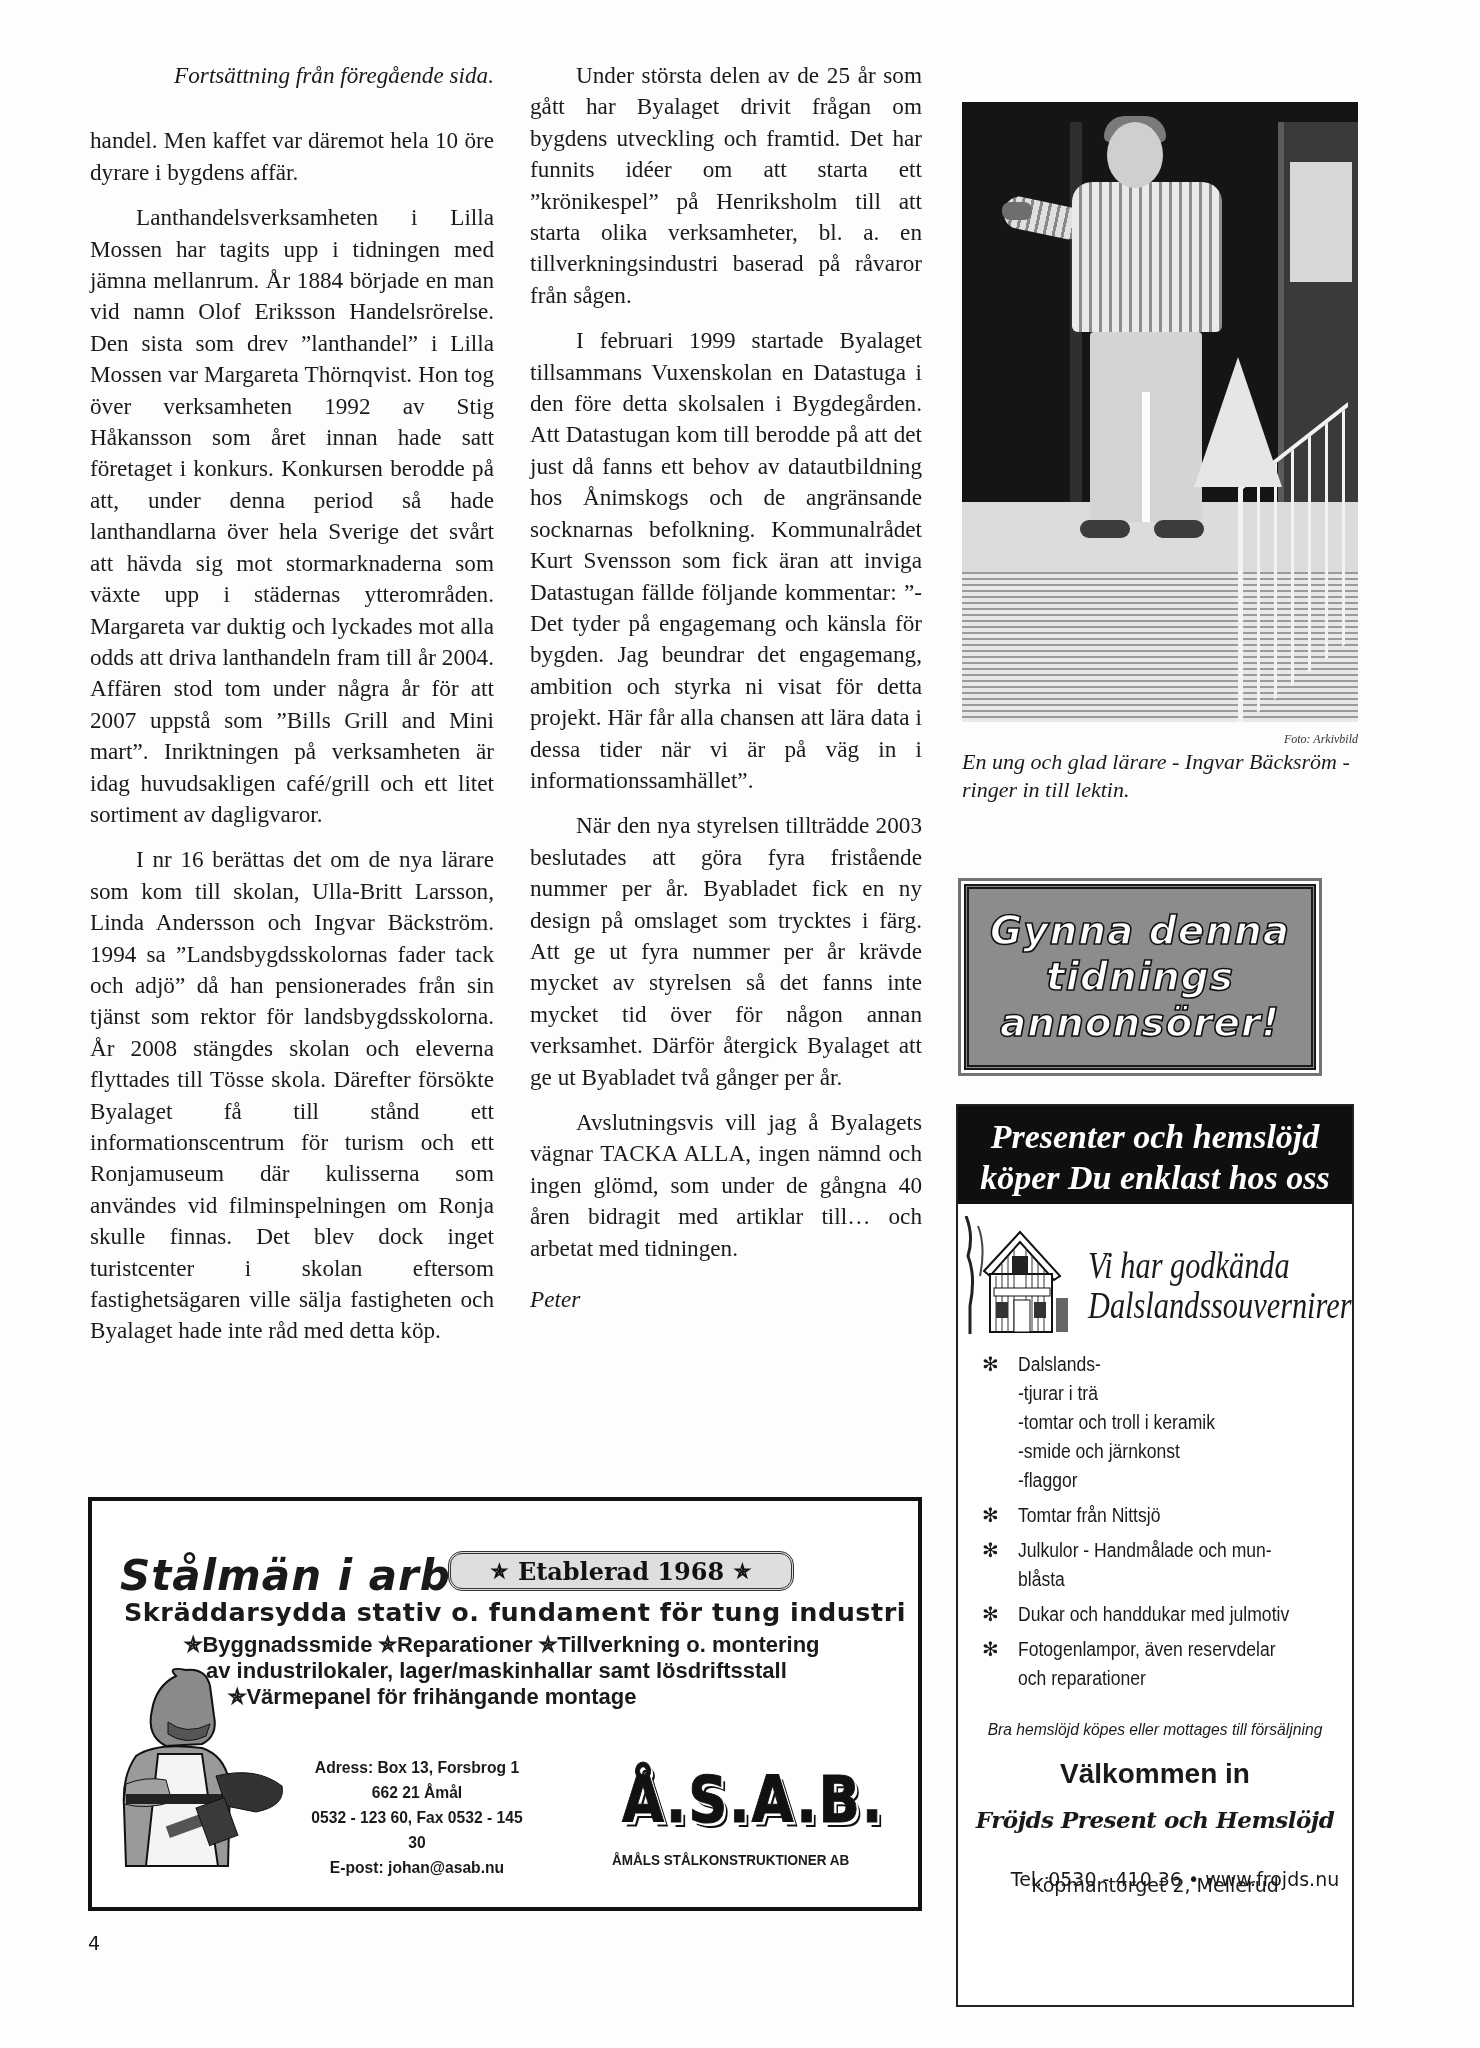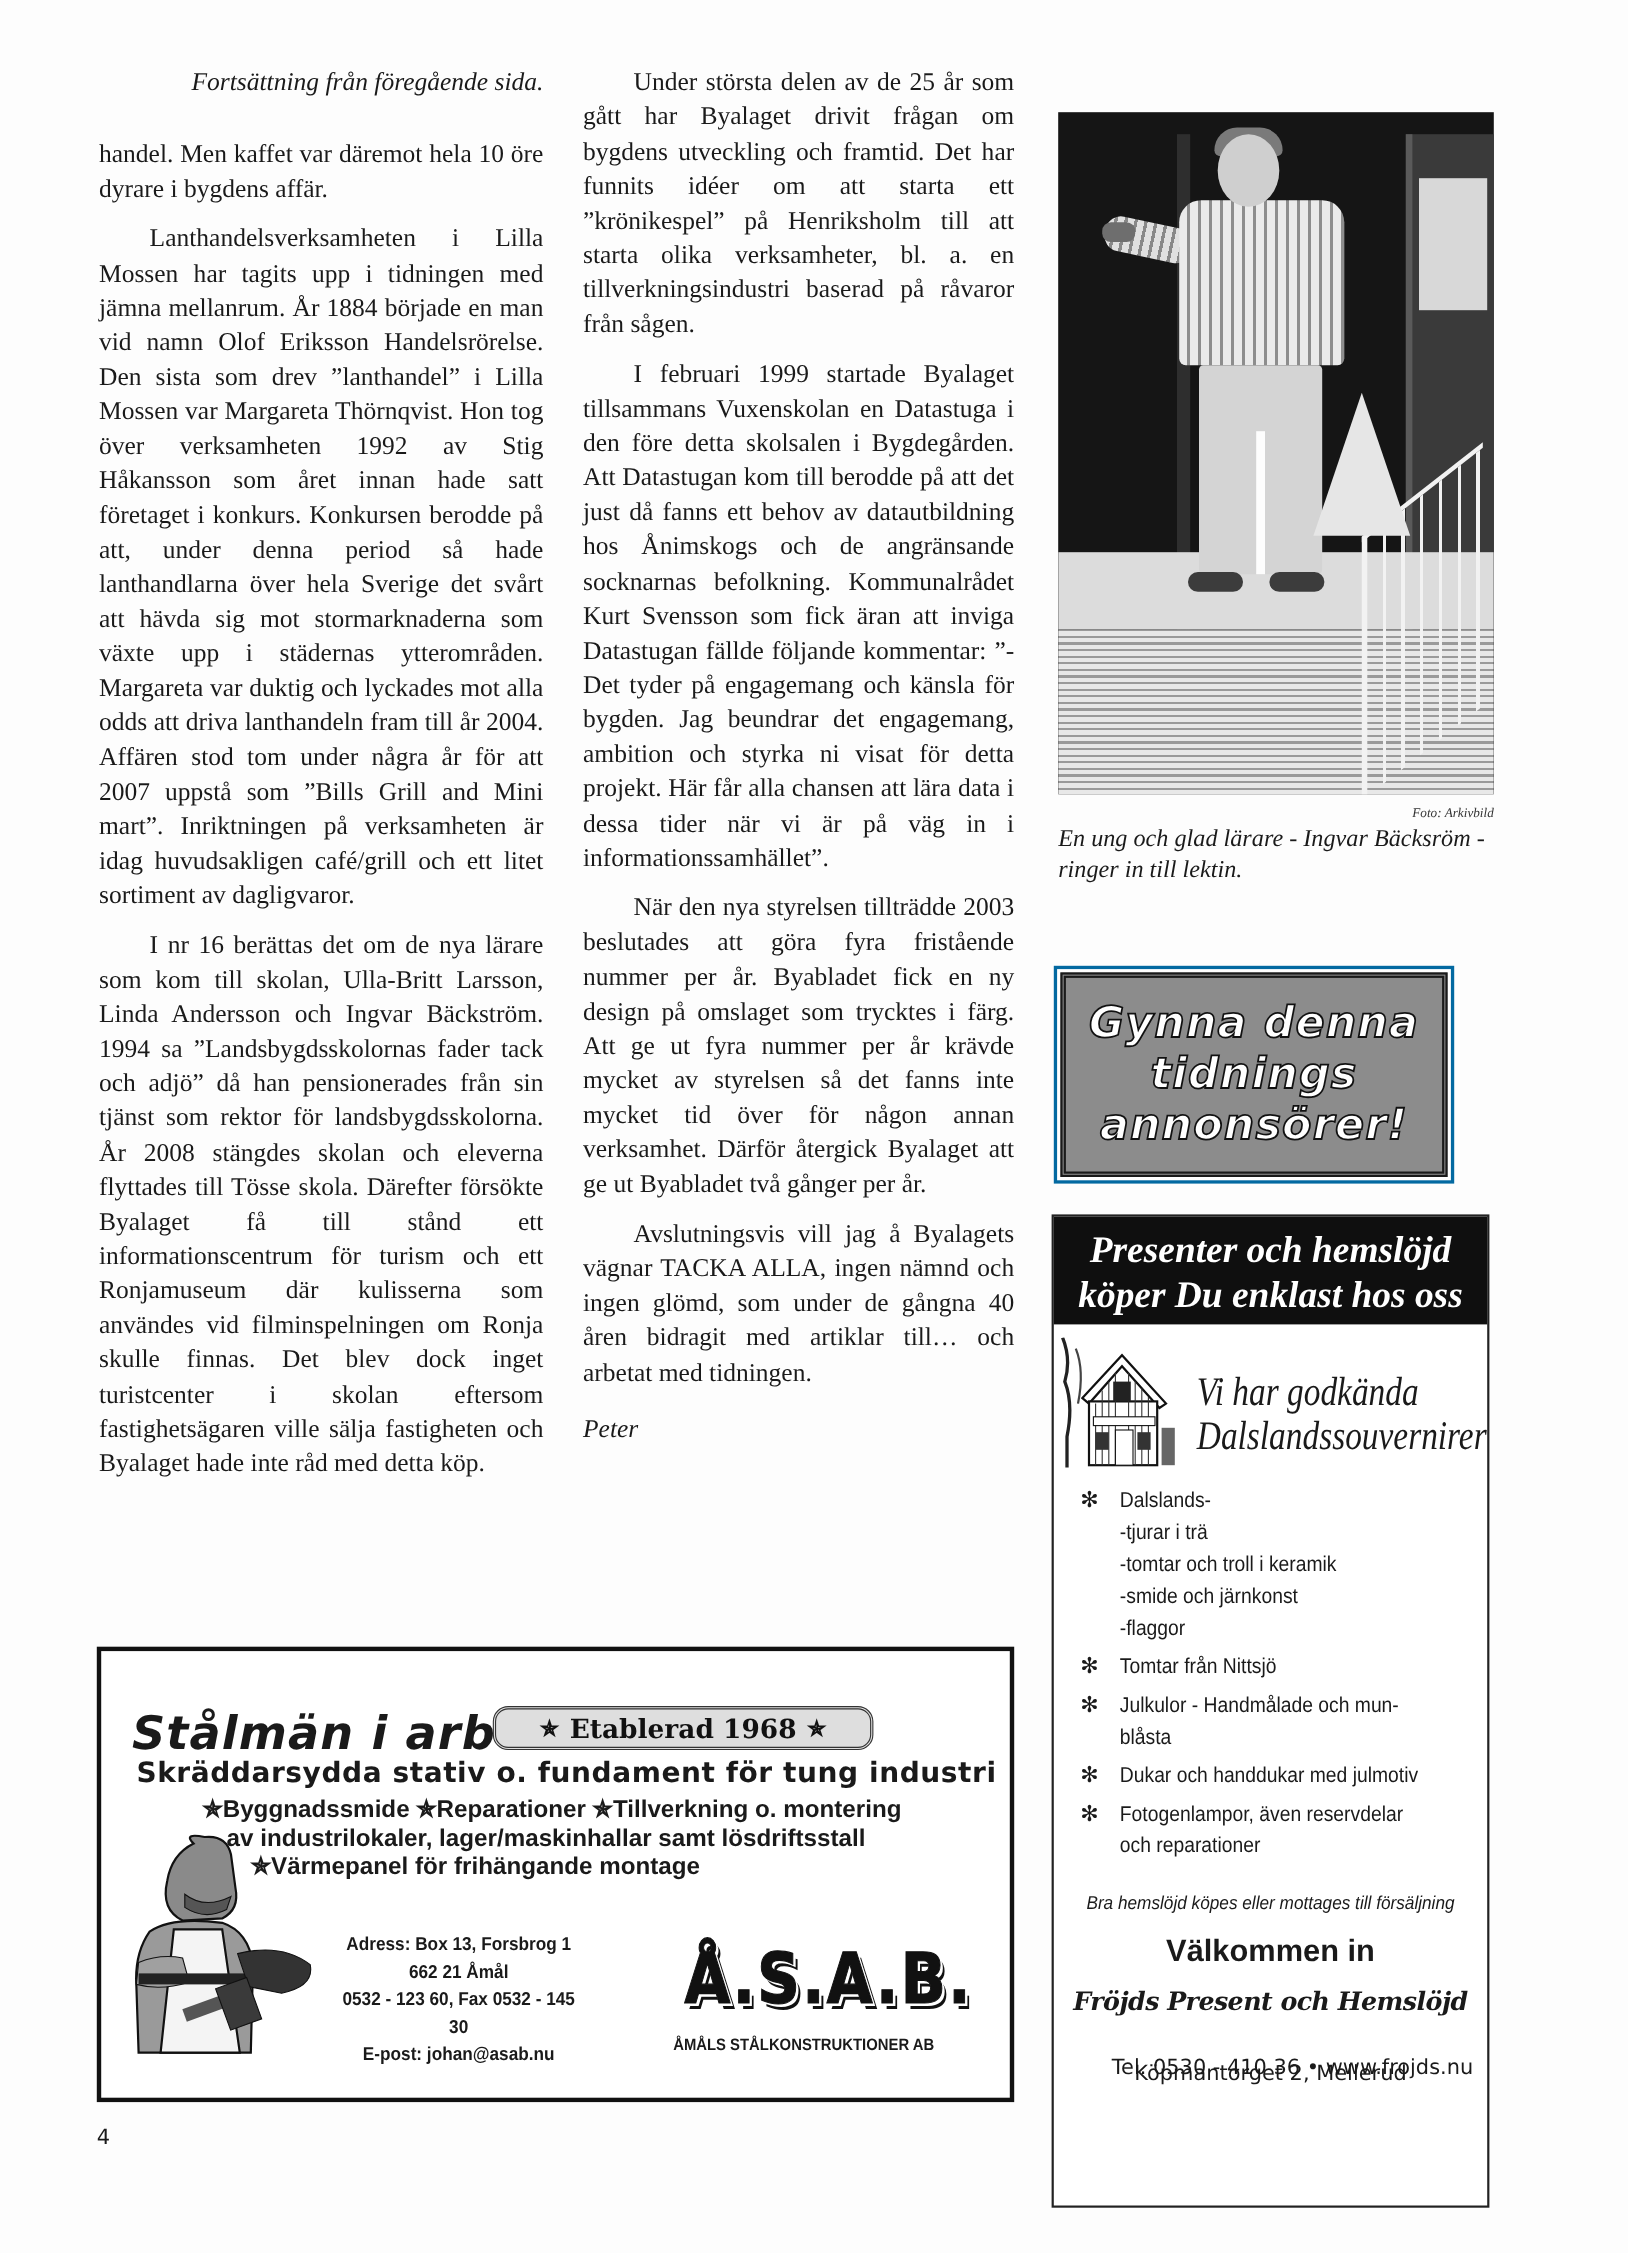--- a/index.html
+++ b/index.html
@@ -32,21 +32,21 @@
   #photo .legs::after { content: ""; position: absolute; left: 52px; top: 60px; width: 8px; height: 130px; background: #fdfdfd; }
   #photo .shoe1, #photo .shoe2 { position: absolute; top: 418px; width: 50px; height: 18px; border-radius: 10px; background: #3c3c3c; }
   #photo .shoe1 { left: 118px; } #photo .shoe2 { left: 192px; }
   #photo .megaphone { position: absolute; left: 232px; top: 255px; width: 0; height: 0; border-left: 44px solid transparent; border-right: 44px solid transparent; border-bottom: 130px solid #e6e6e6; }
   #photo .rail { position: absolute; right: 10px; top: 300px; width: 110px; height: 240px; border-left: 5px solid #f2f2f2; border-top: 5px solid #f2f2f2; transform: skewY(-38deg); transform-origin: top right; background: repeating-linear-gradient(90deg, transparent 0 14px, #f2f2f2 14px 17px); }
 
   .photo-credit { position: absolute; left: 962px; top: 732px; width: 396px; text-align: right; font-style: italic; font-size: 12px; color: #333; }
   .photo-caption { position: absolute; left: 962px; top: 748px; width: 396px; font-style: italic; font-size: 22px; line-height: 28px; }
 
   
-  #gynna { position: absolute; left: 958px; top: 878px; width: 364px; height: 198px; border: 3px solid #0369a1; padding: 3px; background: #fff; }
+  #gynna { position: absolute; left: 958px; top: 878px; width: 364px; height: 198px; border: 3px solid #737373; padding: 3px; background: #fff; }
   #gynna .inner { width: 100%; height: 100%; border: 5px double #1a1a1a; background: #8c8c8c; display: flex; flex-direction: column; justify-content: center; align-items: center; }
   #gynna .line { font-family: "DejaVu Sans", sans-serif; font-weight: bold; font-style: italic; font-size: 39px; line-height: 46px; color: #ffffff; -webkit-text-stroke: 1.6px #111; letter-spacing: 1px; }
 
   
   #frojds { position: absolute; left: 956px; top: 1104px; width: 398px; height: 903px; border: 2px solid #222; background: #fff; }
   #frojds .banner { background: #0f0f0f; color: #fff; font-style: italic; font-weight: bold; font-size: 34px; line-height: 41px; text-align: center; padding: 10px 4px 6px; }
   #frojds .house { position: absolute; left: 6px; top: 110px; width: 106px; height: 120px; }
   #frojds .vi-har { position: absolute; left: 130px; top: 140px; font-style: italic; font-size: 37px; line-height: 40px; font-family: "Liberation Serif", serif; transform: scaleX(0.82); transform-origin: left; white-space: nowrap; }
   #frojds ul { position: absolute; left: 24px; top: 244px; width: 368px; list-style: none; font-family: "Liberation Sans", sans-serif; font-size: 19.5px; line-height: 29px; }
   #frojds li { display: flex; margin-bottom: 6px; }

